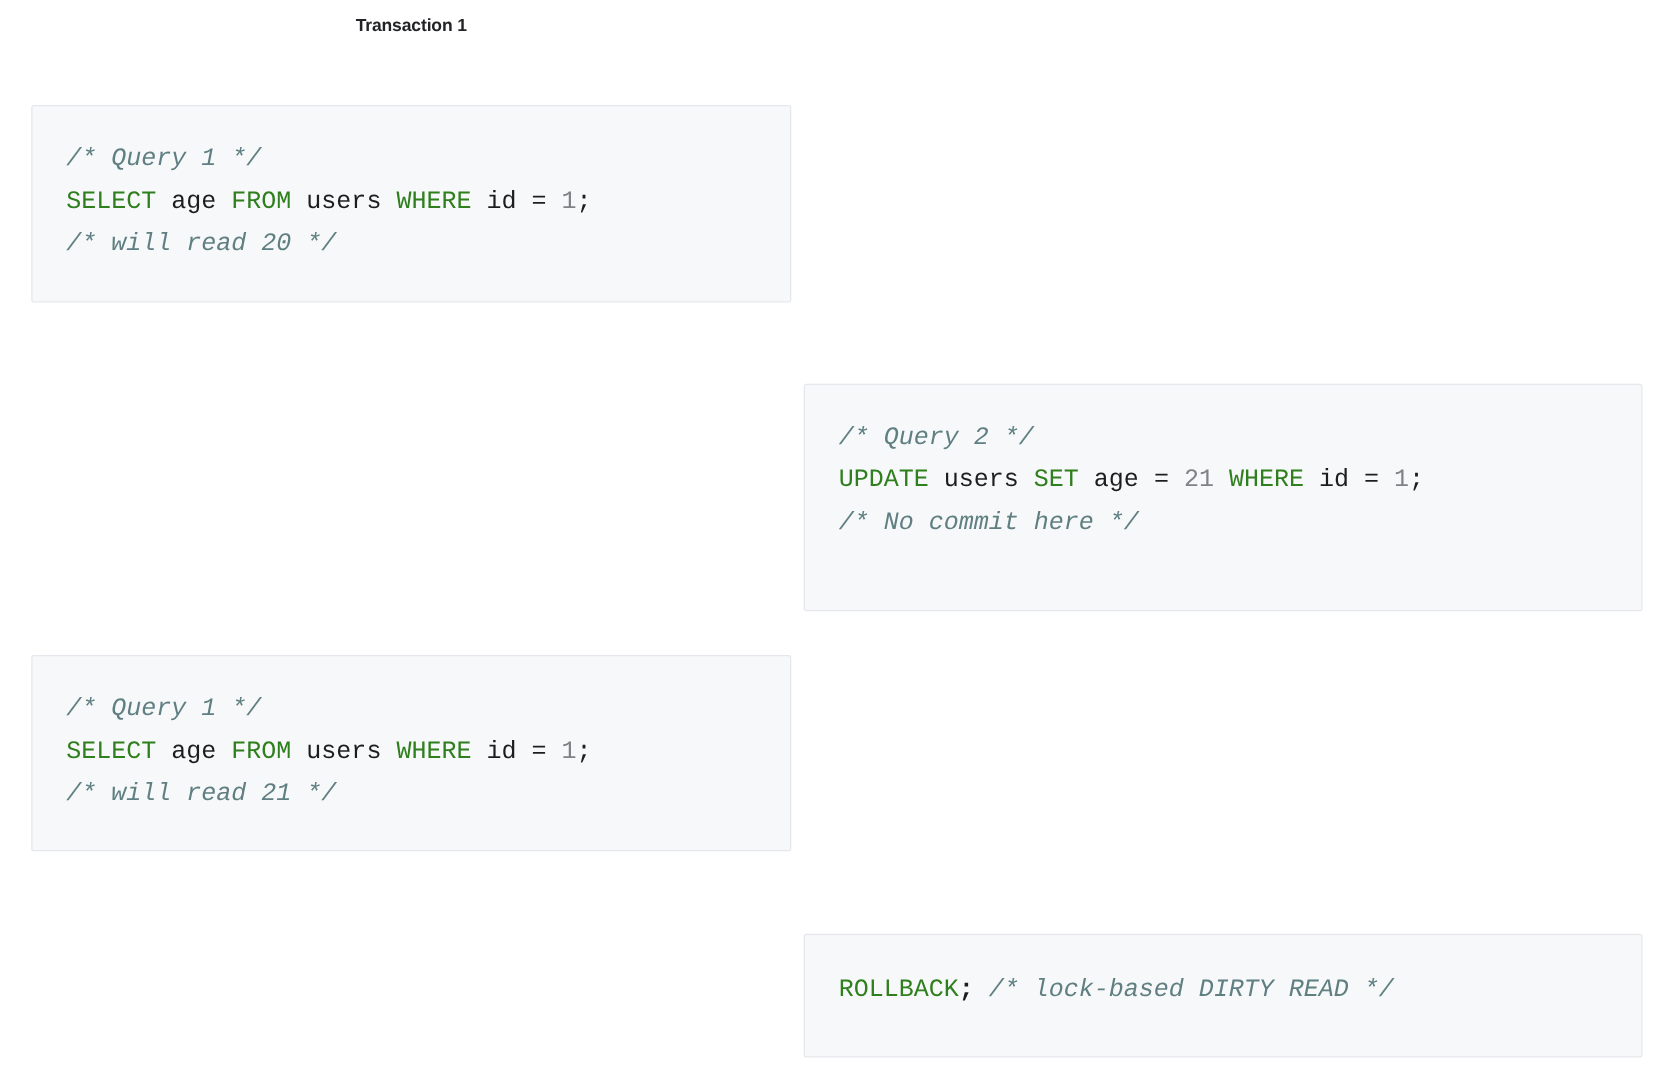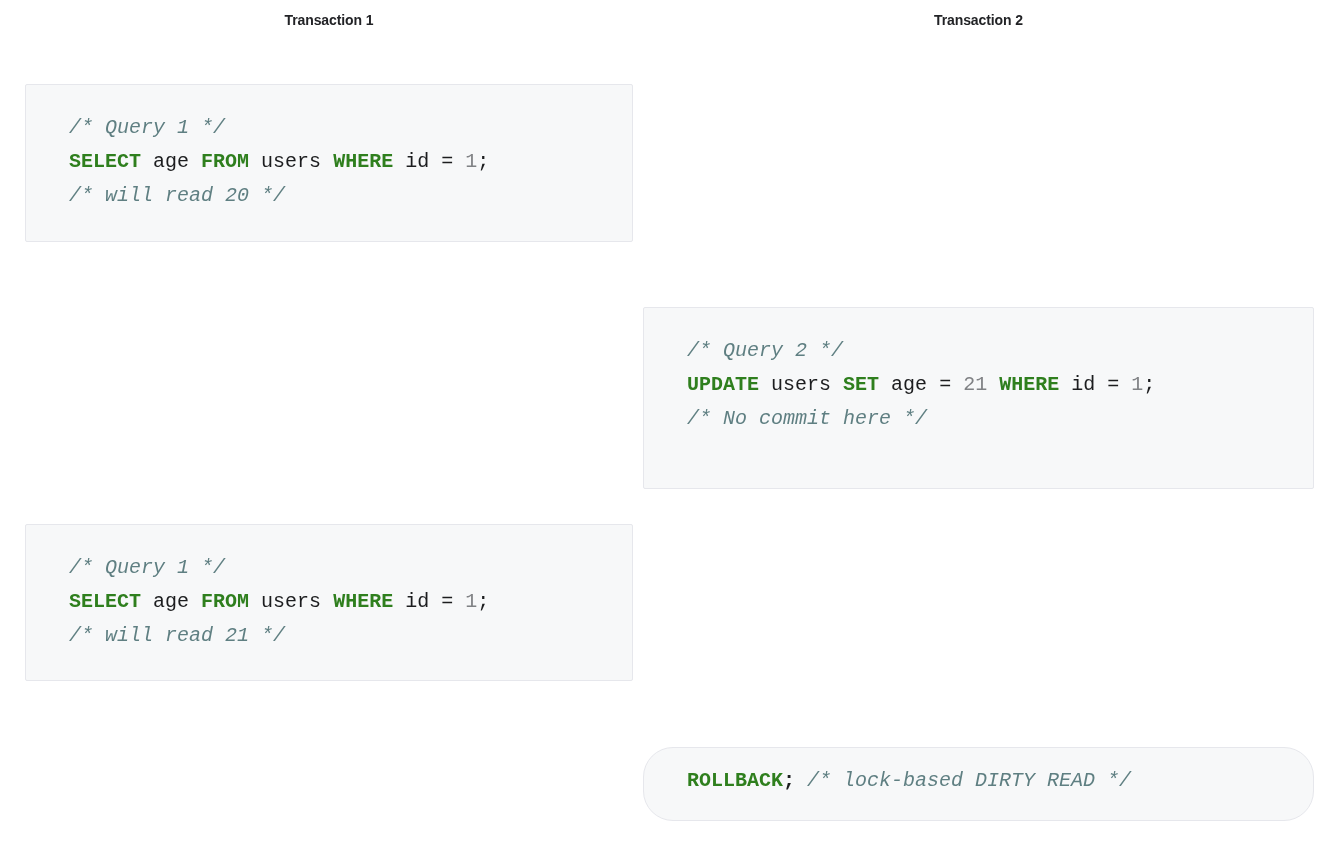--- a/index.html
+++ b/index.html
@@ -44,50 +44,49 @@
     border-radius: 2px;
     padding: 26px 0 26px 27px;
     overflow: hidden;
   }
   .code-block.col1 { left: 25px;  width: 608px; }
   .code-block.col2 { left: 643px; width: 671px; }
 
   .code-block.b1 { top: 84px;  height: 158px; }
   .code-block.b2 { top: 307px; height: 182px; }
   .code-block.b3 { top: 524px; height: 157px; }
-  .code-block.b4 { top: 747px; height: 74px;  padding-top: 16px; padding-bottom: 28px; border-radius: 30px; }
+  .code-block.b4 { top: 747px; height: 99px;  padding-top: 28px; padding-bottom: 28px; }
 
   pre.code {
     margin: 0;
     font-family: "Liberation Mono", "DejaVu Sans Mono", monospace;
     font-size: 20px;
     line-height: 34px;
     color: #1c1d1f;
     white-space: pre;
     tab-size: 4;
   }
-  .ln { display: block; height: 34px; margin-left: 16px; }
+  .ln { display: block; height: 34px; }
 
   
-  .kw   { color: #2f7f1e; font-weight: bold; }
+  .kw   { color: #2f7f1e; font-weight: normal; }
   .cm   { color: #5f7f82; font-style: italic; }
   .num  { color: #808285; }
   .id   { color: #1c1d1f; }
   .op   { color: #1c1d1f; }
   .punct{ color: #1c1d1f; }
   .punct-b { color: #1c1d1f; font-weight: bold; }
 </style>
 </head>
 <body>
 
 <div class="board">
 
   <div class="col-header c1">Transaction 1</div>
 
-  <div class="col-header c2">Transaction 2</div>
 
   <div class="code-block col1 b1">
     <pre class="code"><span class="ln"><span class="cm">/* Query 1 */</span></span><span class="ln"><span class="kw">SELECT</span><span class="id"> </span><span class="id">age</span><span class="id"> </span><span class="kw">FROM</span><span class="id"> </span><span class="id">users</span><span class="id"> </span><span class="kw">WHERE</span><span class="id"> </span><span class="id">id</span><span class="id"> </span><span class="op">=</span><span class="id"> </span><span class="num">1</span><span class="punct">;</span></span><span class="ln"><span class="cm">/* will read 20 */</span></span></pre>
   </div>
 
   <div class="code-block col2 b2">
     <pre class="code"><span class="ln"><span class="cm">/* Query 2 */</span></span><span class="ln"><span class="kw">UPDATE</span><span class="id"> </span><span class="id">users</span><span class="id"> </span><span class="kw">SET</span><span class="id"> </span><span class="id">age</span><span class="id"> </span><span class="op">=</span><span class="id"> </span><span class="num">21</span><span class="id"> </span><span class="kw">WHERE</span><span class="id"> </span><span class="id">id</span><span class="id"> </span><span class="op">=</span><span class="id"> </span><span class="num">1</span><span class="punct">;</span></span><span class="ln"><span class="cm">/* No commit here */</span></span></pre>
   </div>
 
   <div class="code-block col1 b3">

